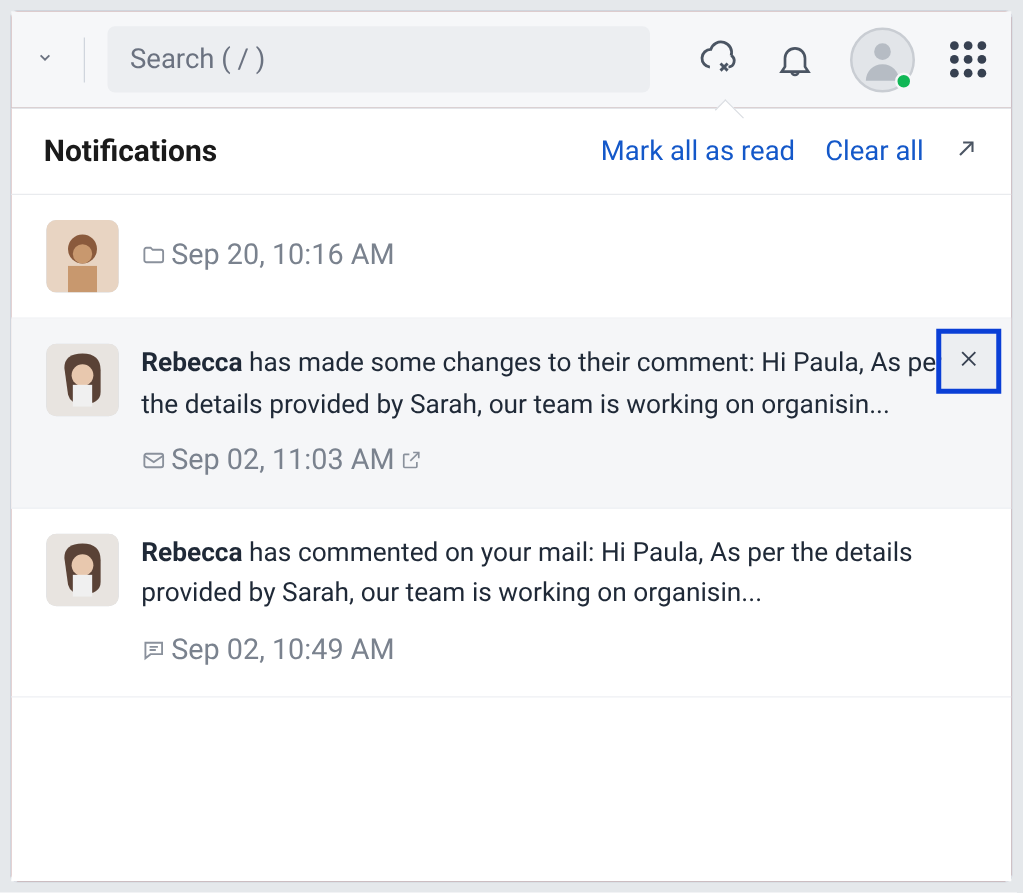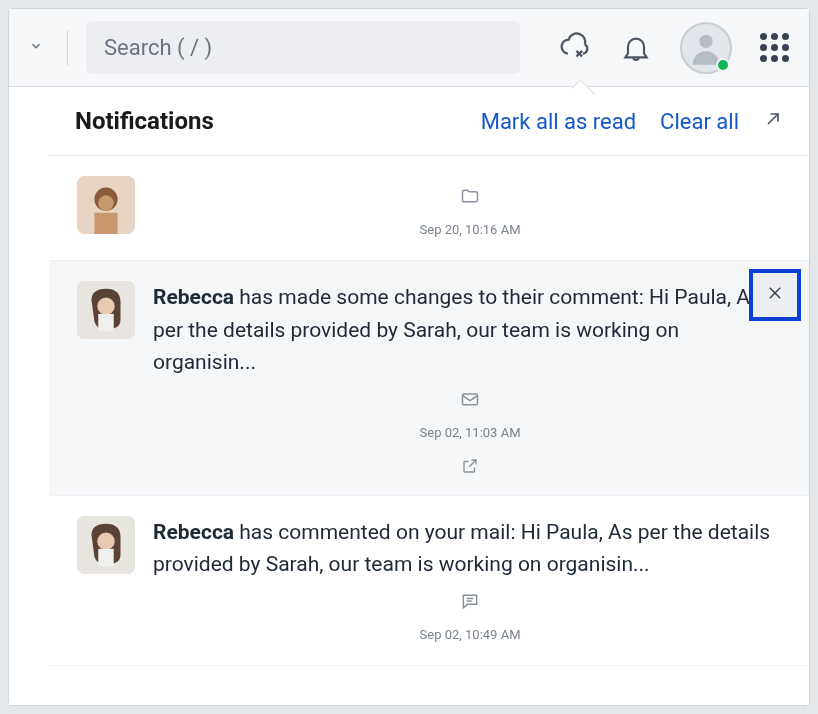--- a/index.html
+++ b/index.html
@@ -114,21 +114,20 @@
       transform: rotate(45deg);
       z-index: 2;
     }
     .panel {
       background: #fff;
       border-top: 1px solid #dadde2;
       flex: 1;
       display: flex;
       flex-direction: column;
       position: relative;
-      padding-left: 40px;
     }
     .panel-header {
       display: flex;
       align-items: center;
       padding: 20px 26px;
       gap: 24px;
       border-bottom: 1px solid #e9ebee;
     }
     .panel-title {
       font-size: 24px;
@@ -169,25 +168,24 @@
       font-size: 21px;
       color: #1f2937;
       line-height: 1.55;
     }
     .notif-body .actor {
       font-weight: 700;
     }
     .notif-meta {
       display: flex;
       align-items: center;
-      gap: 14px;
+      gap: 4px;
       margin-top: 10px;
       color: #7a828e;
-      font-size: 13px;
-      flex-direction: column;
+      font-size: 23px;
     }
     .meta-icon {
       color: #8a919c;
       display: inline-flex;
     }
     .close-btn {
       position: absolute;
       right: 12px;
       top: 12px;
       width: 44px;

